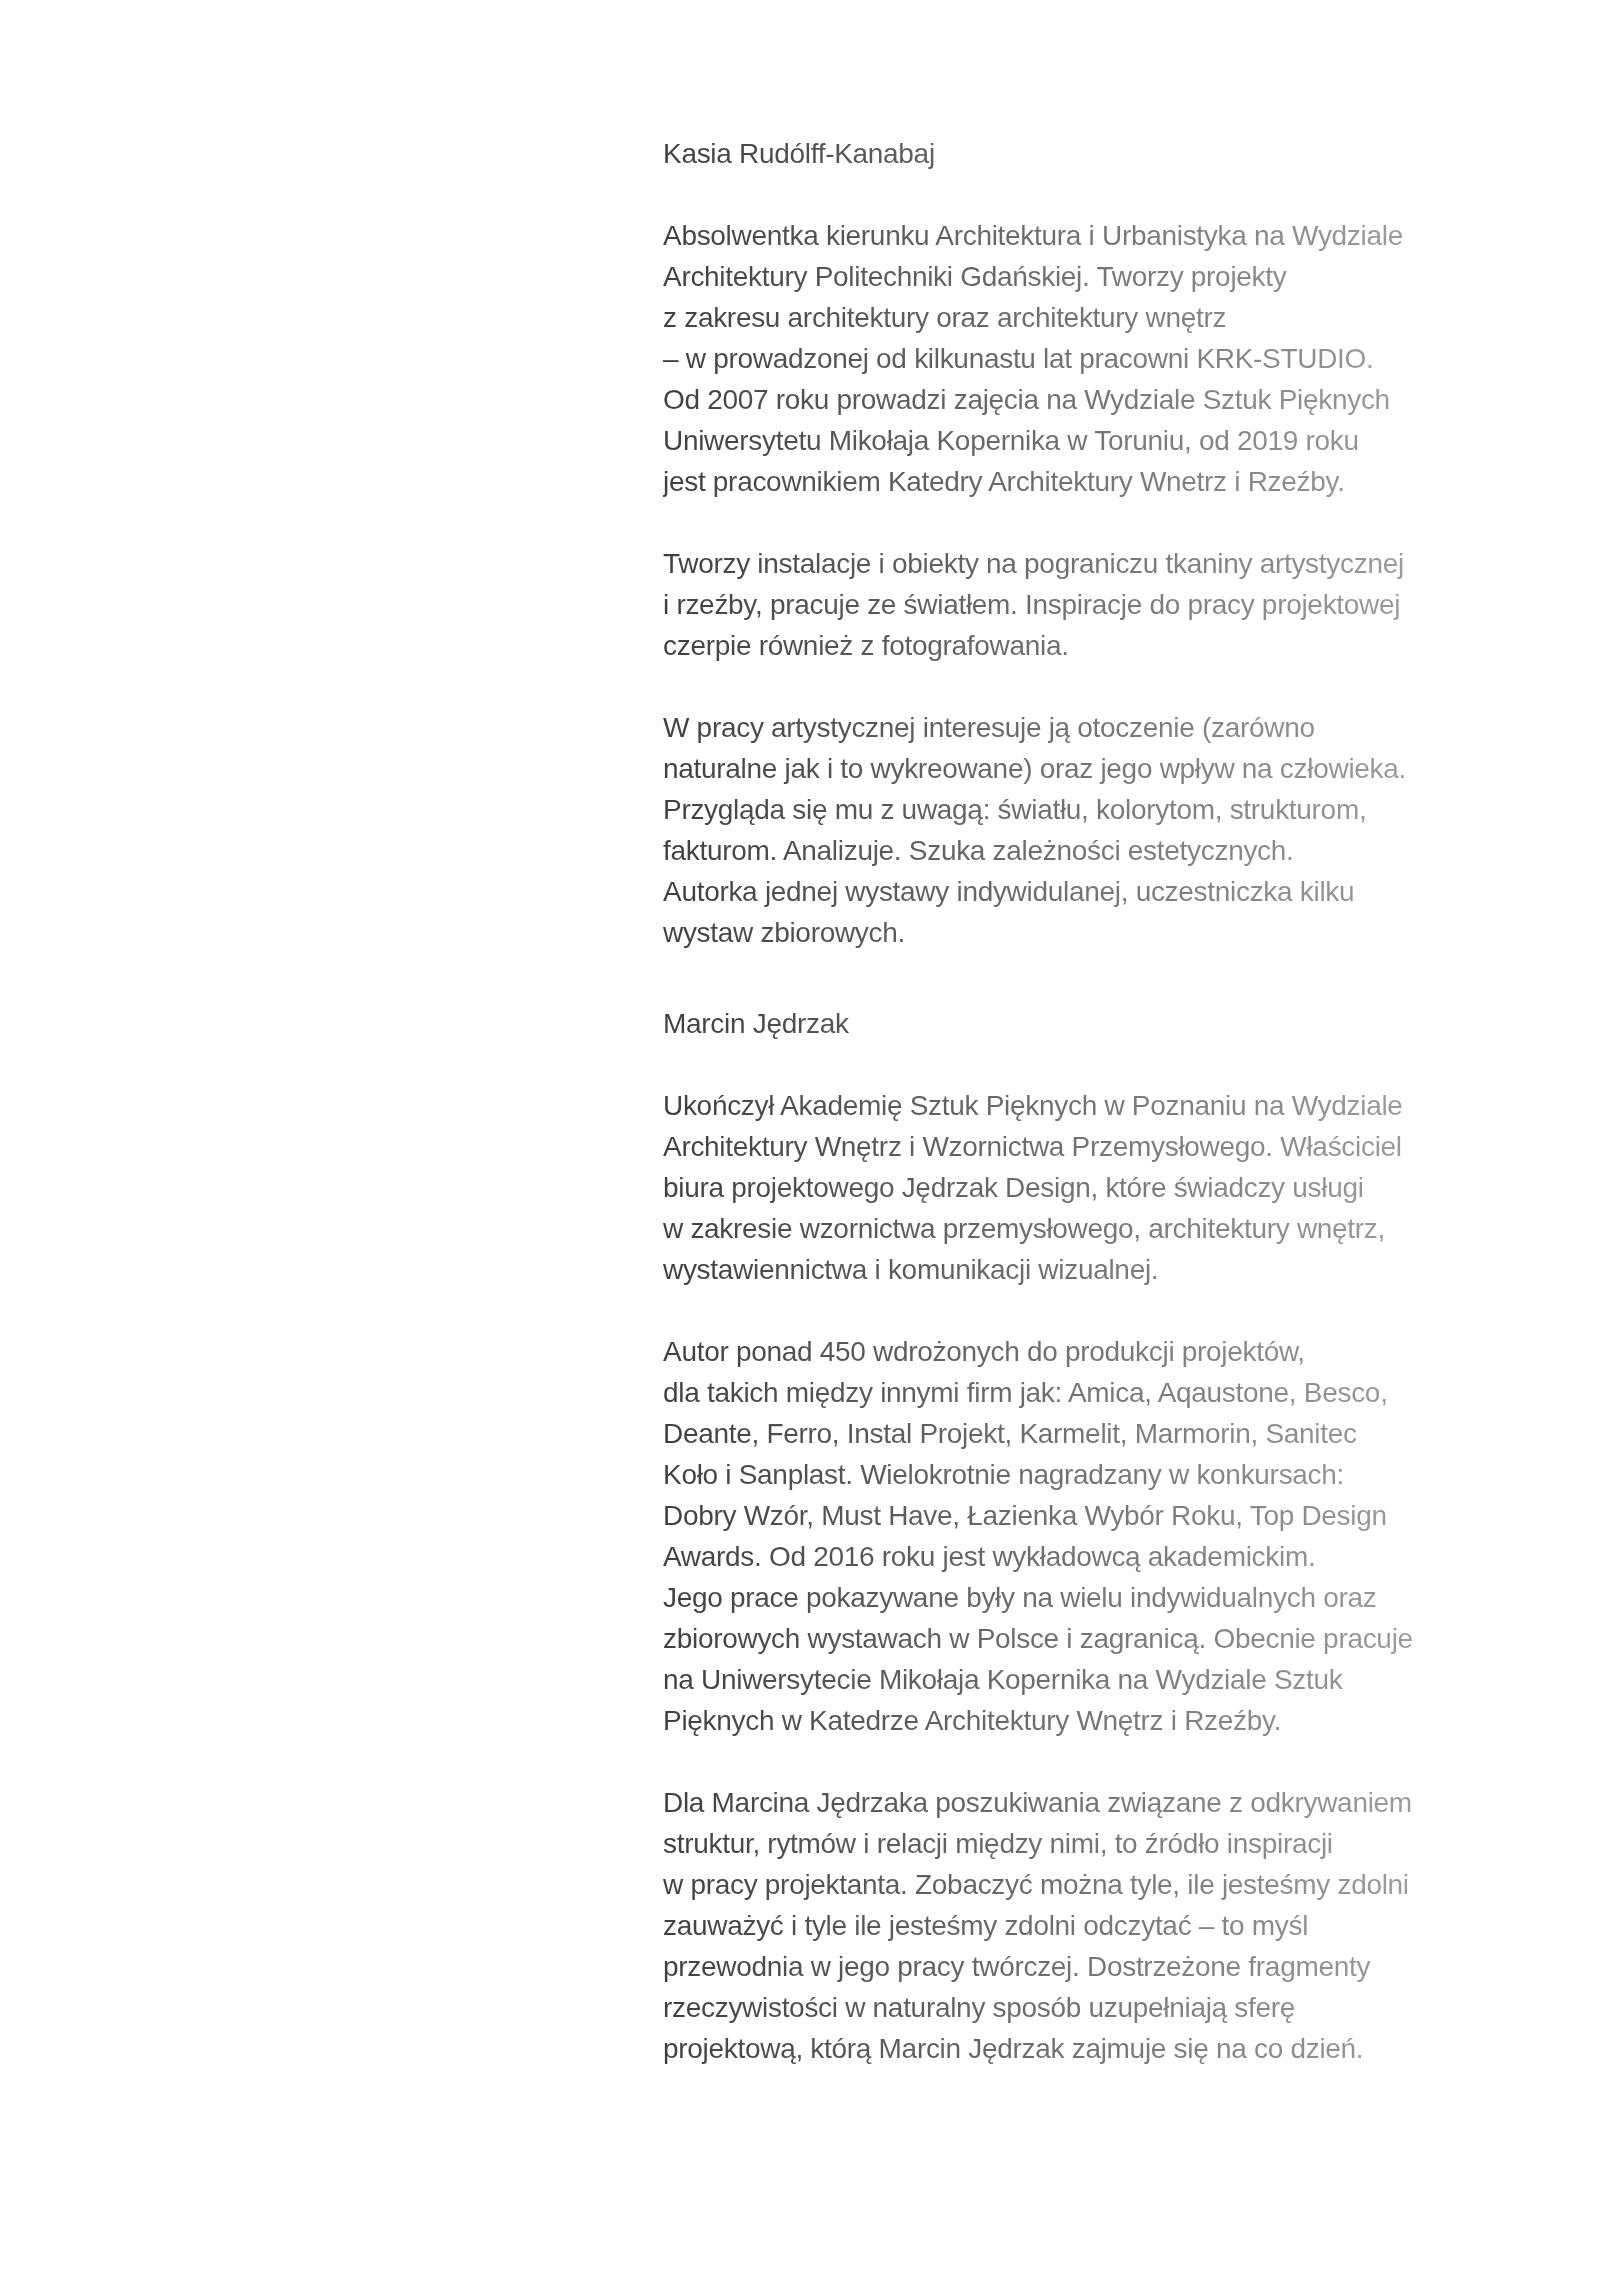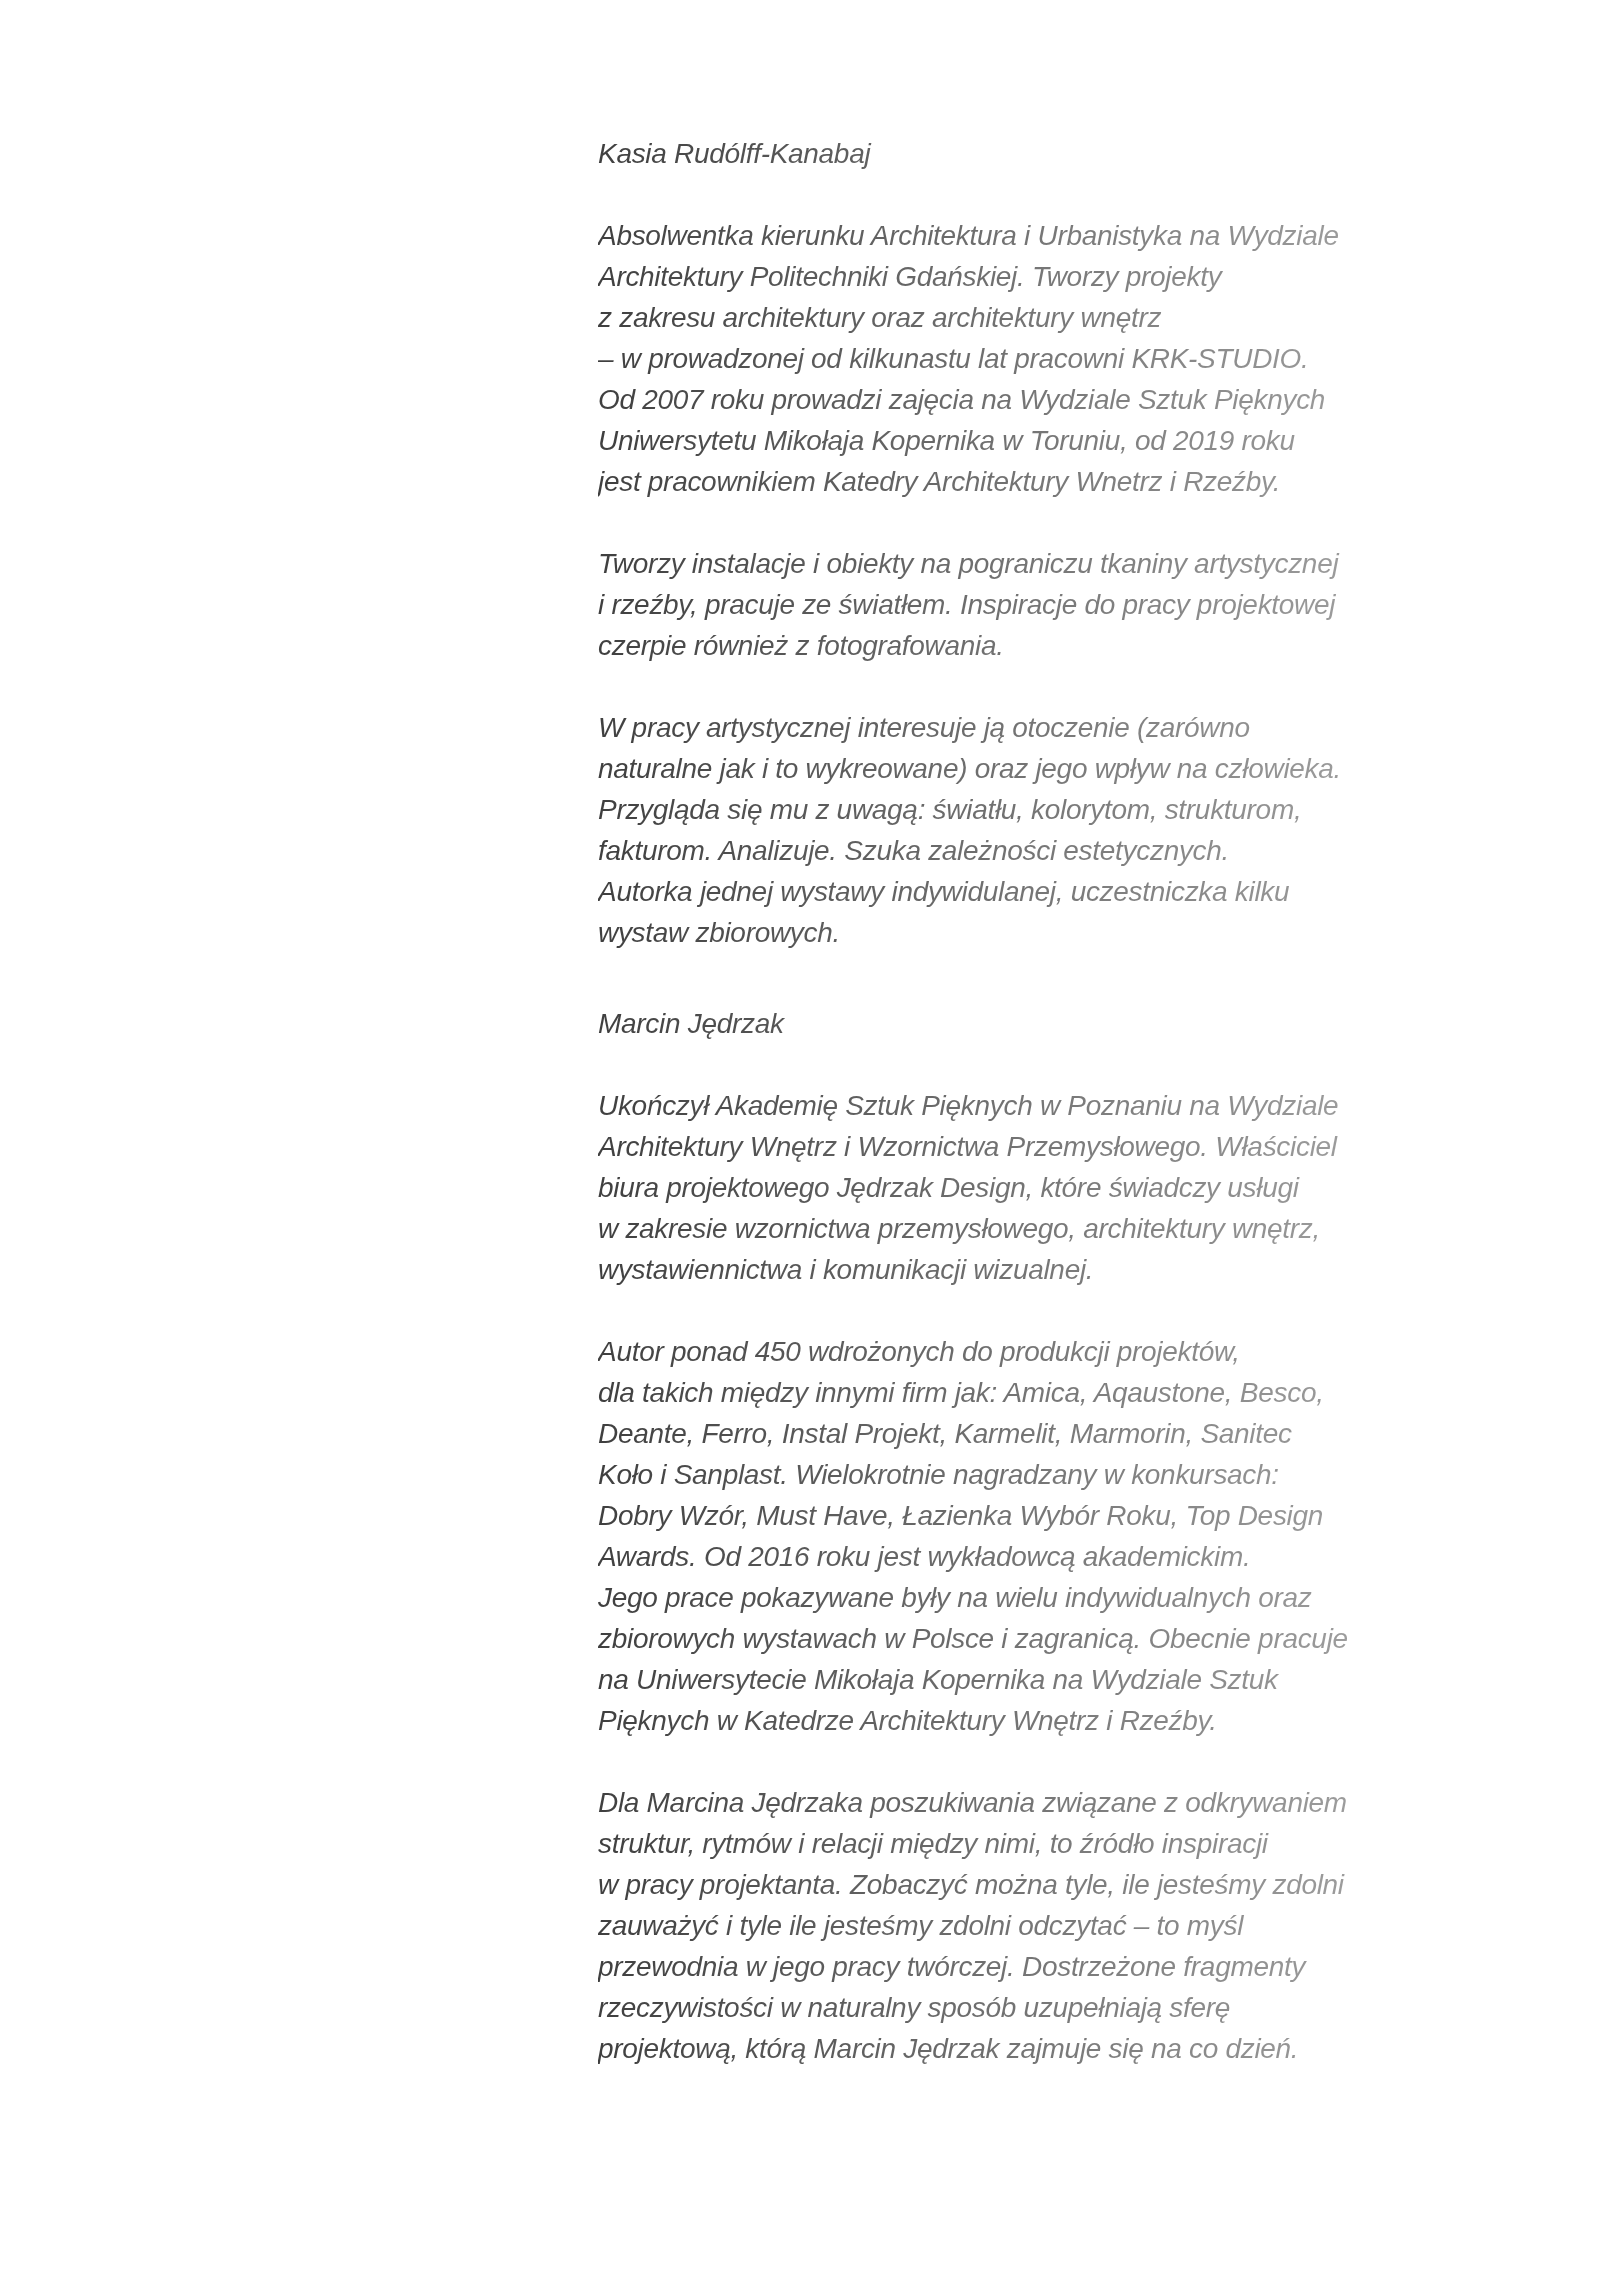--- a/index.html
+++ b/index.html
@@ -9,24 +9,23 @@
   }
   body {
     width: 1621px;
     height: 2293px;
     position: relative;
     overflow: hidden;
     font-family: "Liberation Sans", "DejaVu Sans", sans-serif;
   }
   .content {
     position: absolute;
-    left: 598px;
+    left: 663px;
     top: 133px;
     width: 851px;
-    font-style: italic;
   }
   .bio-heading,
   .bio-paragraph {
     margin: 0 0 41px 0;
     font-size: 28px;
     line-height: 41px;
     font-weight: normal;
     letter-spacing: -0.3px;
     white-space: pre-line;
     color: #6a6a6a; 

